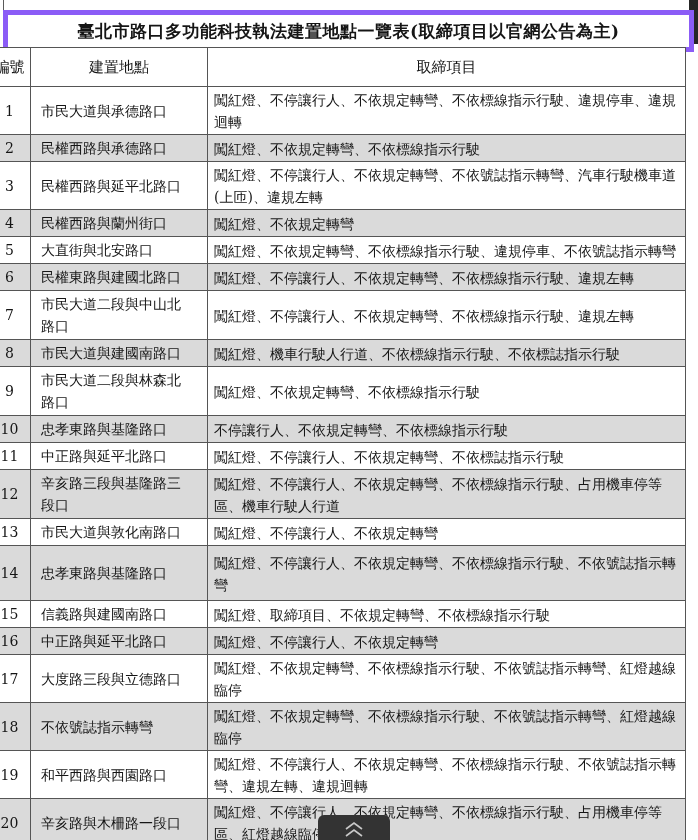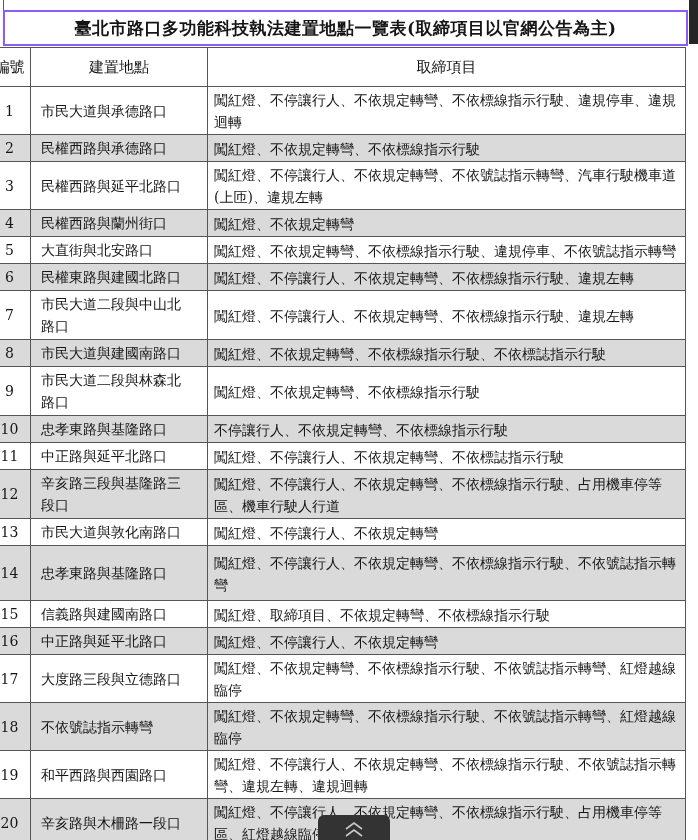--- a/index.html
+++ b/index.html
@@ -9,21 +9,21 @@
     font-family:"DejaVu Serif","Liberation Serif",serif;
     color:#151515;
   }
   
   .top-left-stub{position:absolute;left:3px;top:0;width:1px;height:11px;background:#5a5a5a;}
   
   .edge-strip{position:absolute;right:0;top:0;width:9px;height:44px;background:#262626;}
   
   .title-box{
     position:absolute;left:3px;top:10px;width:681px;height:32px;
-    border:2px solid #8b5cf6;
+    border:5px solid #8b5cf6;
     display:flex;align-items:center;justify-content:center;
     font-size:17px;font-weight:bold;letter-spacing:.5px;white-space:nowrap;
   }
   
   .table-wrap{position:absolute;left:-12px;top:47px;width:710px;}
   table{
     border-collapse:collapse;table-layout:fixed;width:698px;
     font-size:14px;
   }
   col.c-no{width:42px;}
@@ -104,21 +104,21 @@
     <td class="items">闖紅燈、不停讓行人、不依規定轉彎、不依標線指示行駛、違規左轉</td>
   </tr>
         <tr>
     <td class="no">7</td>
     <td class="loc">市民大道二段與中山北路口</td>
     <td class="items">闖紅燈、不停讓行人、不依規定轉彎、不依標線指示行駛、違規左轉</td>
   </tr>
         <tr class="alt">
     <td class="no">8</td>
     <td class="loc">市民大道與建國南路口</td>
-    <td class="items">闖紅燈、不依規定轉彎、不依標線指示行駛、不依標誌指示行駛</td>
+    <td class="items">闖紅燈、機車行駛人行道、不依標線指示行駛、不依標誌指示行駛</td>
   </tr>
         <tr>
     <td class="no">9</td>
     <td class="loc">市民大道二段與林森北路口</td>
     <td class="items">闖紅燈、不依規定轉彎、不依標線指示行駛</td>
   </tr>
         <tr class="alt">
     <td class="no">10</td>
     <td class="loc">忠孝東路與基隆路口</td>
     <td class="items">不停讓行人、不依規定轉彎、不依標線指示行駛</td>

